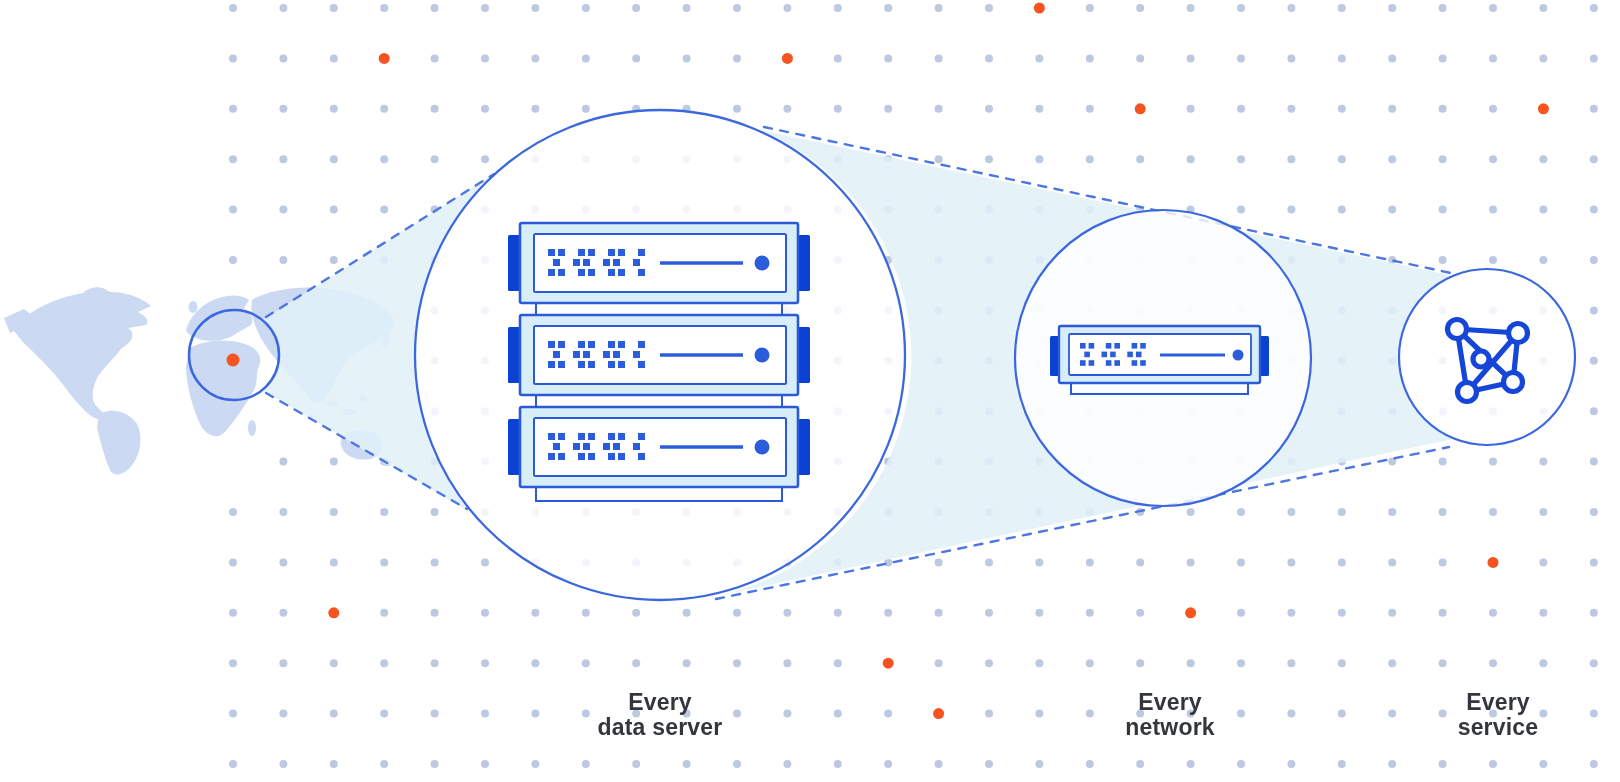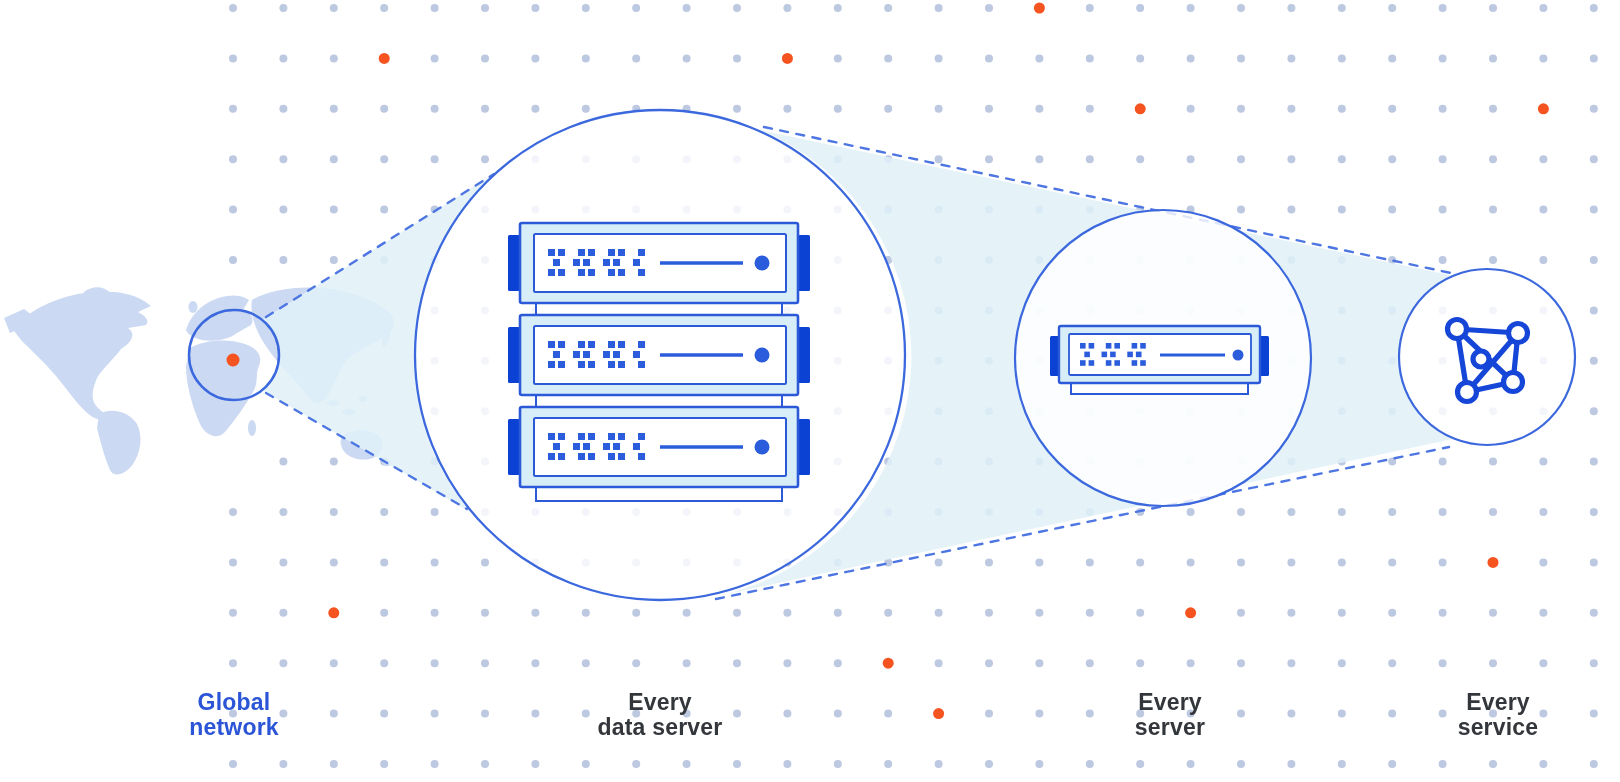--- a/index.html
+++ b/index.html
@@ -612,29 +612,25 @@
         <line x1="1467" y1="392" x2="1518" y2="333"></line>
         <circle cx="1457" cy="329" r="9.5"></circle>
         <circle cx="1518" cy="333" r="9.5"></circle>
         <circle cx="1467" cy="392" r="9.5"></circle>
         <circle cx="1513" cy="382" r="9.5"></circle>
         <circle cx="1481" cy="359" r="8"></circle>
       </g>
     </g>
   </svg>
 
-  <div class="caption" style="left: 74px; color: rgb(43, 85, 214);">
-    <span>Global</span>
-    <span>network</span>
-  </div>
   <div class="caption" style="left: 500px; color: rgb(51, 54, 59);">
     <span>Every</span>
     <span>data server</span>
   </div>
   <div class="caption" style="left: 1010px; color: rgb(51, 54, 59);">
     <span>Every</span>
-    <span>server</span>
+    <span>network</span>
   </div>
   <div class="caption" style="left: 1338px; color: rgb(51, 54, 59);">
     <span>Every</span>
     <span>service</span>
   </div>
 </div>
 
 </body></html>

